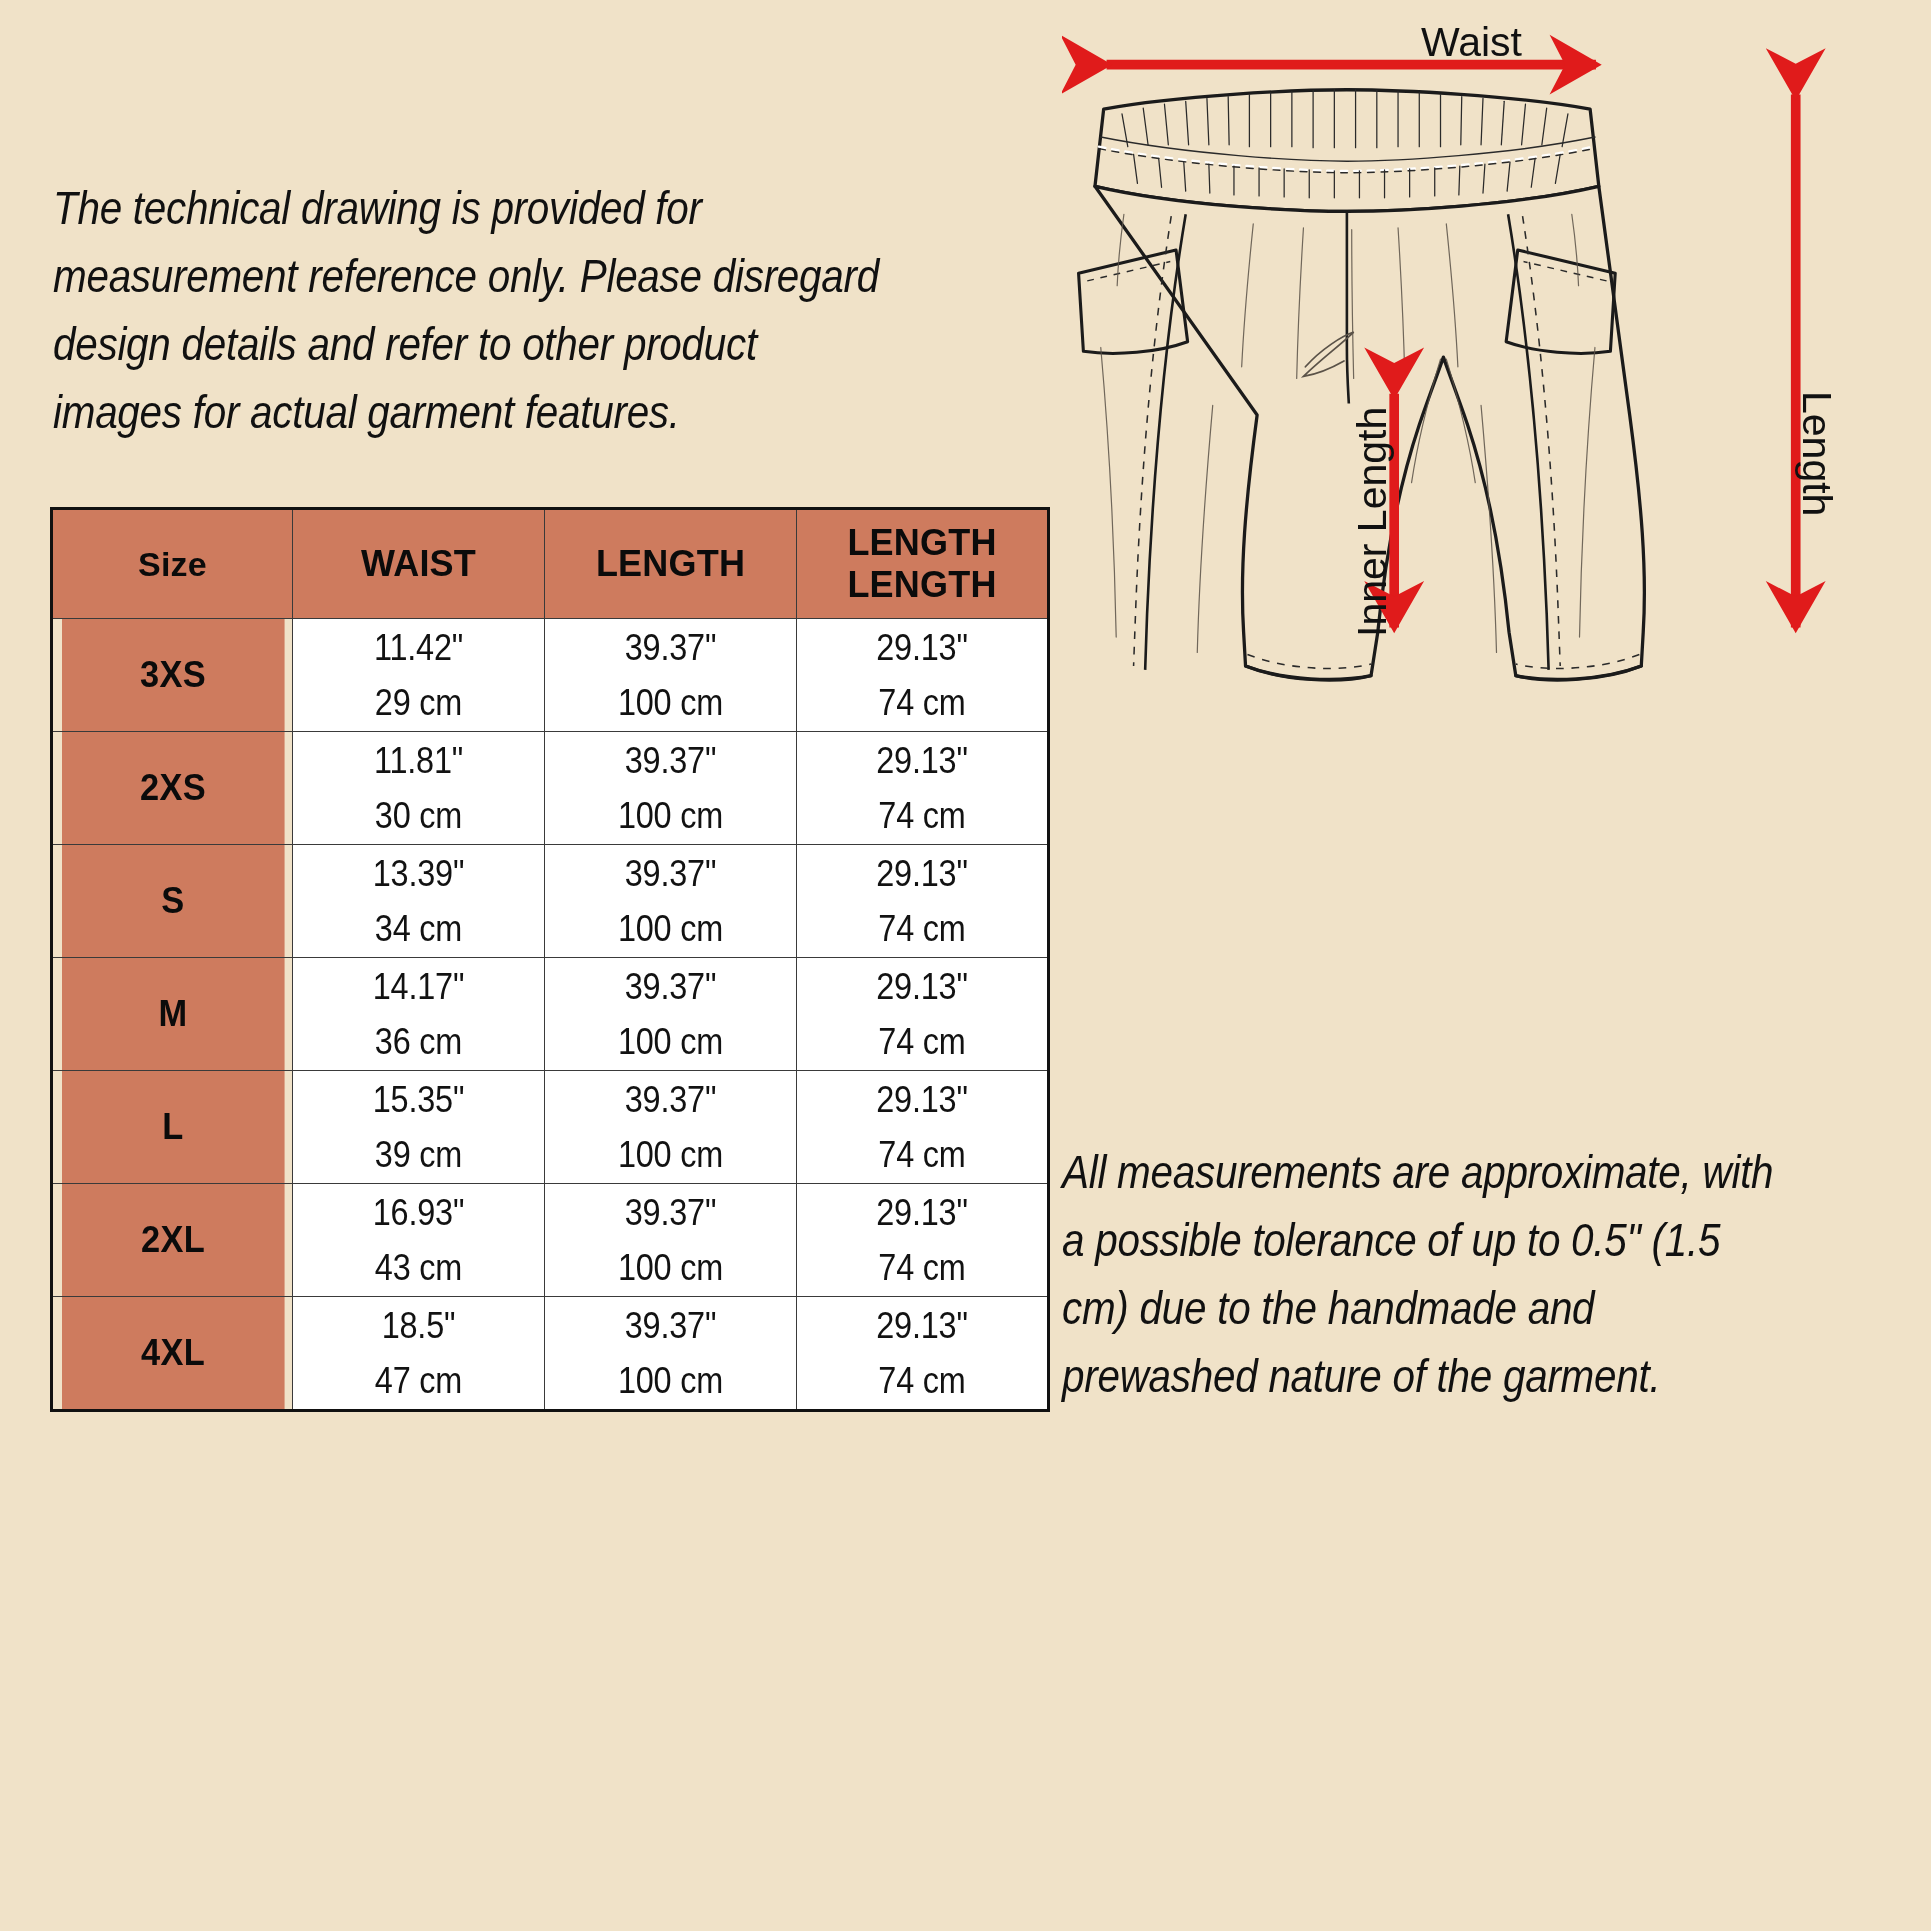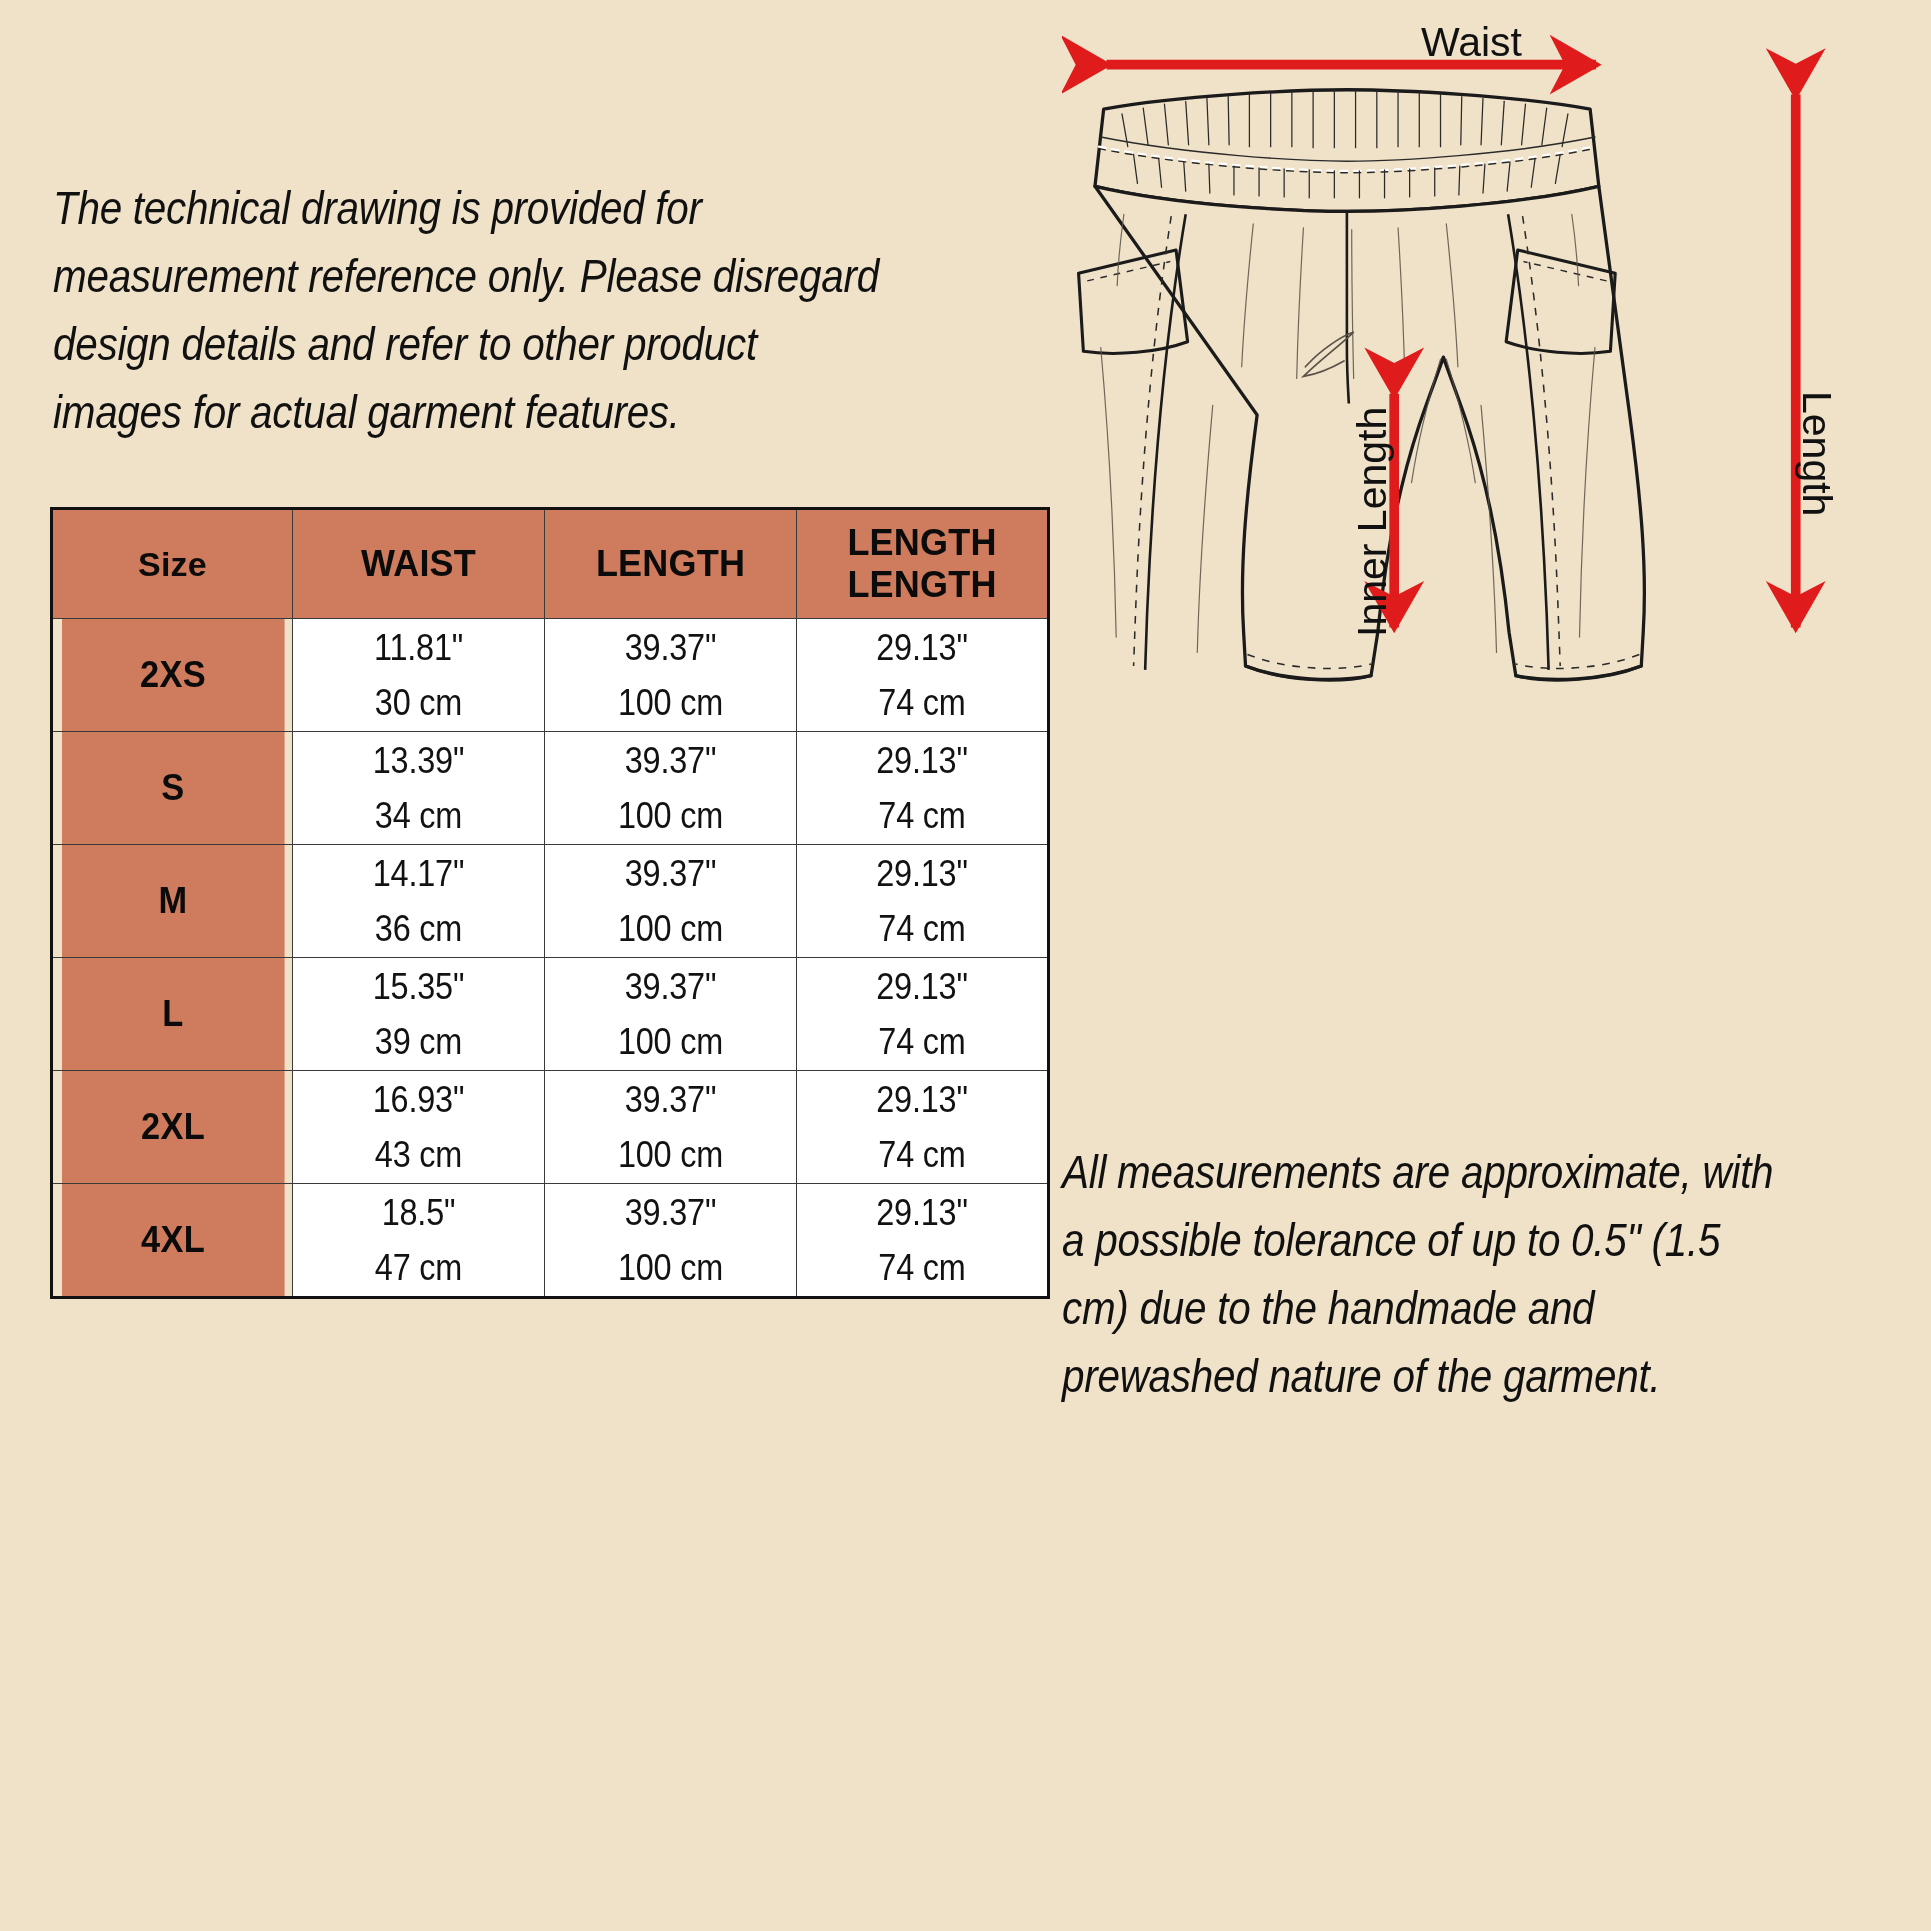--- a/index.html
+++ b/index.html
@@ -187,20 +187,35 @@
           <th class="th-size">Size</th>
           <th>WAIST</th>
           <th>LENGTH</th>
           <th>
             <span class="th-inner-line">LENGTH</span>
             <span class="th-inner-line">LENGTH</span>
           </th>
         </tr>
       </thead>
       <tbody id="size-table-body">
+          <tr>
+            <td class="size-cell">3XS</td>
+            <td class="val-cell">
+              <span class="v-in">11.42"</span>
+              <span class="v-cm">29 cm</span>
+            </td>
+            <td class="val-cell">
+              <span class="v-in">39.37"</span>
+              <span class="v-cm">100 cm</span>
+            </td>
+            <td class="val-cell">
+              <span class="v-in">29.13"</span>
+              <span class="v-cm">74 cm</span>
+            </td>
+          </tr>
           <tr>
             <td class="size-cell">2XS</td>
             <td class="val-cell">
               <span class="v-in">11.81"</span>
               <span class="v-cm">30 cm</span>
             </td>
             <td class="val-cell">
               <span class="v-in">39.37"</span>
               <span class="v-cm">100 cm</span>
             </td>

